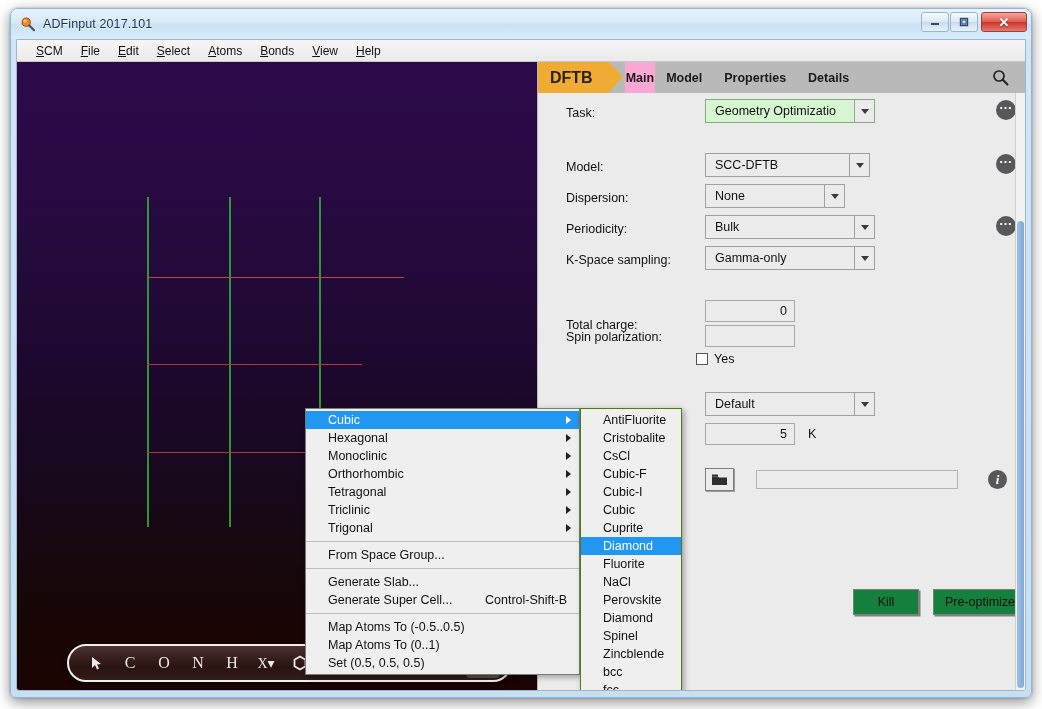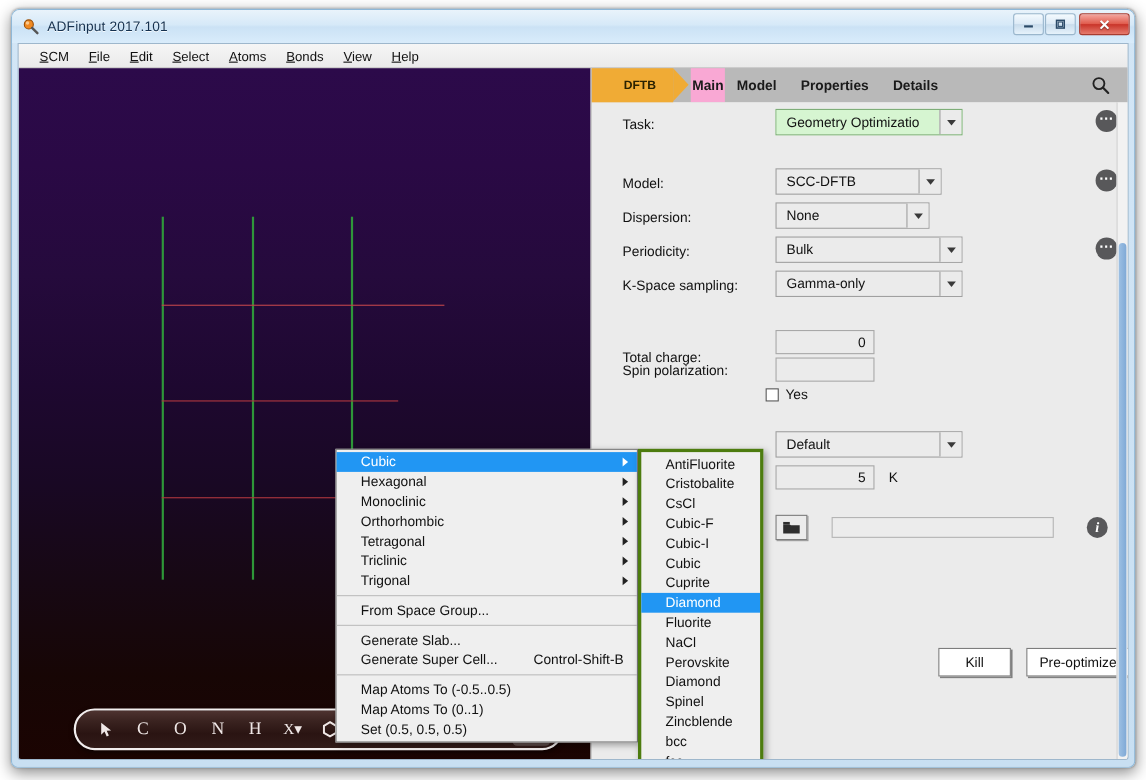--- a/index.html
+++ b/index.html
@@ -110,22 +110,22 @@
     position: absolute; left: 520px; top: 0; right: 0; bottom: 0;
     background: #ebebeb;
     border-left: 1px solid #b9b9b9;
   }
   #tabbar {
     position: relative; height: 31px;
     background: #b9b9b9;
     display: flex; align-items: stretch;
   }
   #tab-dftb {
-    background: #f0ab35; color: #2a2200; font-weight: bold; font-size: 11px;
-    display: flex; align-items: center; padding-left: 29px; padding-right: 16px;
+    background: #f0ab35; color: #2a2200; font-weight: bold; font-size: 16px;
+    display: flex; align-items: center; padding-left: 12px; padding-right: 16px;
     position: relative; z-index: 2;
   }
   #tab-dftb::after {
     content: ""; position: absolute; right: -14px; top: 0;
     border-top: 15.5px solid transparent; border-bottom: 15.5px solid transparent;
     border-left: 14px solid #f0ab35;
   }
   .tab {
     display: flex; align-items: center; padding: 0 11px;
     font-size: 12.5px; font-weight: bold; color: #1a1a1a;
@@ -175,21 +175,21 @@
     background: #58585a; color: #fff;
     font-family: "Liberation Serif", serif; font-style: italic; font-weight: bold;
     font-size: 13px; display: flex; align-items: center; justify-content: center;
   }
   .chk {
     position: absolute; display: flex; align-items: center; gap: 6px; font-size: 12.5px; color: #111;
   }
   .chkbox { width: 12px; height: 12px; border: 1px solid #555; background: #fff; }
   .btn {
     position: absolute; height: 26px;
-    background: #ffffff; border: 1px solid #7d7d7d;
+    background: #15803d; border: 1px solid #7d7d7d;
     box-shadow: 1.5px 1.5px 0 #808080;
     display: flex; align-items: center; justify-content: center;
     font-size: 12.5px; color: #111;
   }
   .folderbtn {
     position: absolute; width: 29px; height: 23px;
     background: #ebebeb; border: 1px solid #7d7d7d;
     box-shadow: 1px 1px 0 #9a9a9a;
     display:flex; align-items:center; justify-content:center;
   }
@@ -224,22 +224,22 @@
   .mi .subarrow {
     position: absolute; right: 8px; top: 50%; transform: translateY(-50%);
     width:0;height:0; border-top:4px solid transparent; border-bottom:4px solid transparent;
     border-left:5px solid #222;
   }
   .mi.hl .subarrow { border-left-color: #fff; }
   .mi .accel { position: absolute; right: 12px; font-size: 12.5px; color: #111; }
   .msep { height: 1px; background: #bdbdbd; margin: 4px 0; }
 
   #menu-sub {
-    position: absolute; left: 563px; top: 368px; width: 114px;
-    background: #efefef; border: 3px solid #4d7c0f;
+    position: absolute; left: 563px; top: 368px; width: 102px;
+    background: #efefef; border: 1px solid #4d7c0f;
     box-shadow: 2px 2px 6px rgba(0,0,0,.35);
     z-index: 60; padding: 2px 0;
   }
   #menu-sub .mi { padding-left: 22px; height: 18px; }
 </style>
 </head>
 <body>
 
 <div id="window">
 
@@ -358,21 +358,21 @@
           <div class="lbl" style="left:28px; top:13px;">Task:</div>
           <div class="combo green" style="left:167px; top:6px; width:170px;">
             <div class="val">Geometry Optimizatio</div>
             <div class="arrow">
                 <span class="caret"></span>
               </div>
           </div>
           <div class="dots" style="left:458px; top:7px;">⋯</div>
 
           <div class="lbl" style="left:28px; top:67px;">Model:</div>
-          <div class="combo" style="left:167px; top:60px; width:151px;">
+          <div class="combo" style="left:167px; top:60px; width:165px;">
             <div class="val">SCC-DFTB</div>
             <div class="arrow">
                 <span class="caret"></span>
               </div>
           </div>
           <div class="dots" style="left:458px; top:61px;">⋯</div>
 
           <div class="lbl" style="left:28px; top:98px;">Dispersion:</div>
           <div class="combo" style="left:167px; top:91px; width:140px;">
             <div class="val">None</div>

